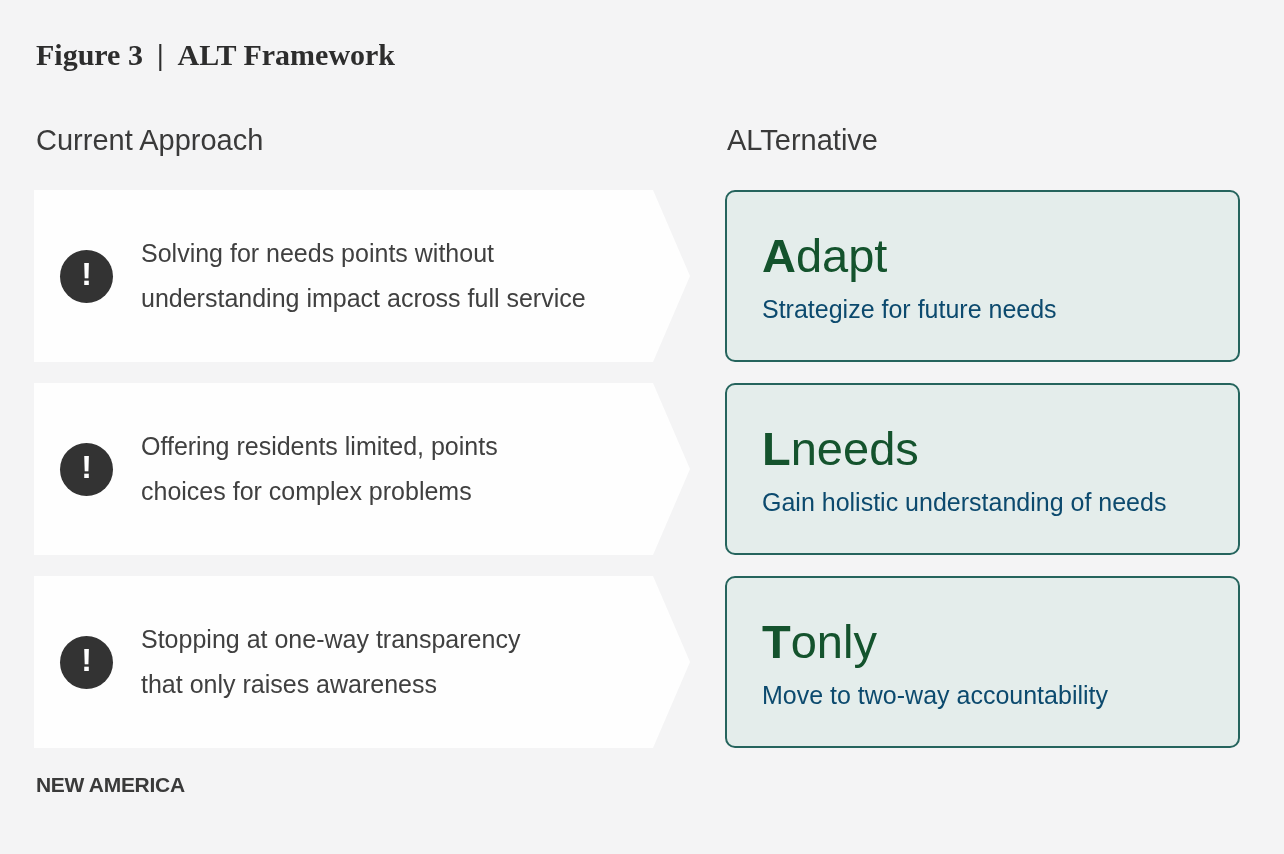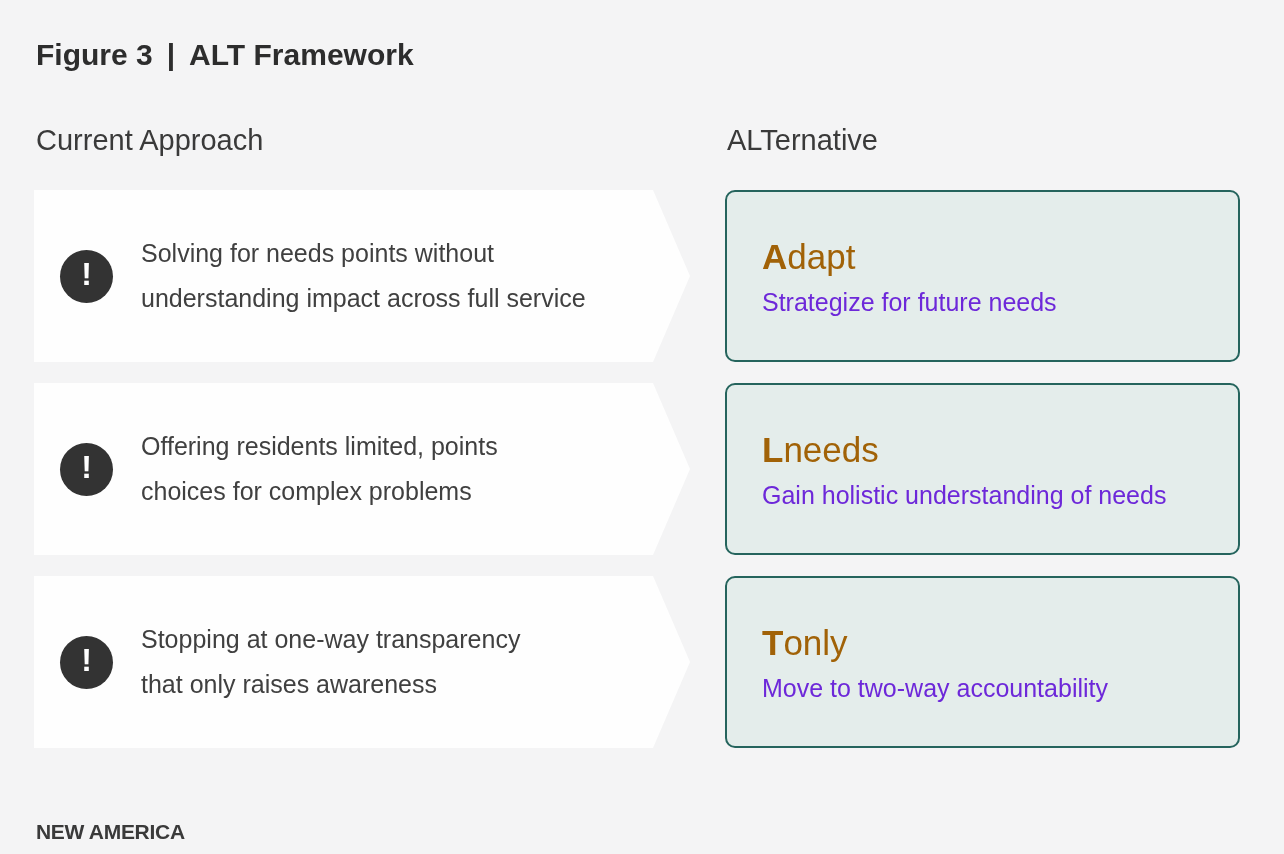--- a/index.html
+++ b/index.html
@@ -6,21 +6,21 @@
   html,body {
     width:1284px; height:854px;
     background:#f4f4f5;
     font-family:"Liberation Sans", sans-serif;
     position:relative;
     overflow:hidden;
   }
   .figure-title {
     position:absolute; top:38px; left:36px;
     font-size:30px; font-weight:bold; color:#2d2d2d;
-    display:flex; align-items:baseline;
+    display:flex; align-items:baseline;font-family:Liberation Serif, serif;
   }
   .figure-title .sep { margin:0 14px; font-weight:bold; color:#2d2d2d; }
   .col-header {
     position:absolute; top:124px;
     font-size:29px; color:#3a3a3a;text-align:right;
   }
   .col-header.left  { left:36px; }
   .col-header.right { left:727px; }
 
   .rows { position:absolute; top:190px; left:0; width:1284px; }
@@ -48,29 +48,29 @@
 
   .solution-card {
     margin-left:35px; width:515px; height:172px;
     background:#e4edeb;
     border:2px solid #25645d;
     border-radius:10px;
     display:flex; flex-direction:column; justify-content:center;
     padding-left:35px;
   }
   .solution-title {
-    font-size:35px; color:#a16207; line-height:1.2;
+    font-size:47px; color:#14532d; line-height:1.2;
   }
   .solution-title .lead { font-weight:bold; }
   .solution-desc {
-    font-size:25px; color:#6d28d9; margin-top:10px;
+    font-size:25px; color:#0c4a6e; margin-top:10px;
   }
 
   .footer-brand {
-    position:absolute; left:36px; top:820px;
+    position:absolute; left:36px; top:773px;
     font-size:21px; font-weight:bold; color:#3a3a3a;
     letter-spacing:-0.3px;
   }
 </style>
 </head>
 <body>
 
 <div class="figure-title">
   <span>Figure 3</span>
   <span class="sep">|</span>

